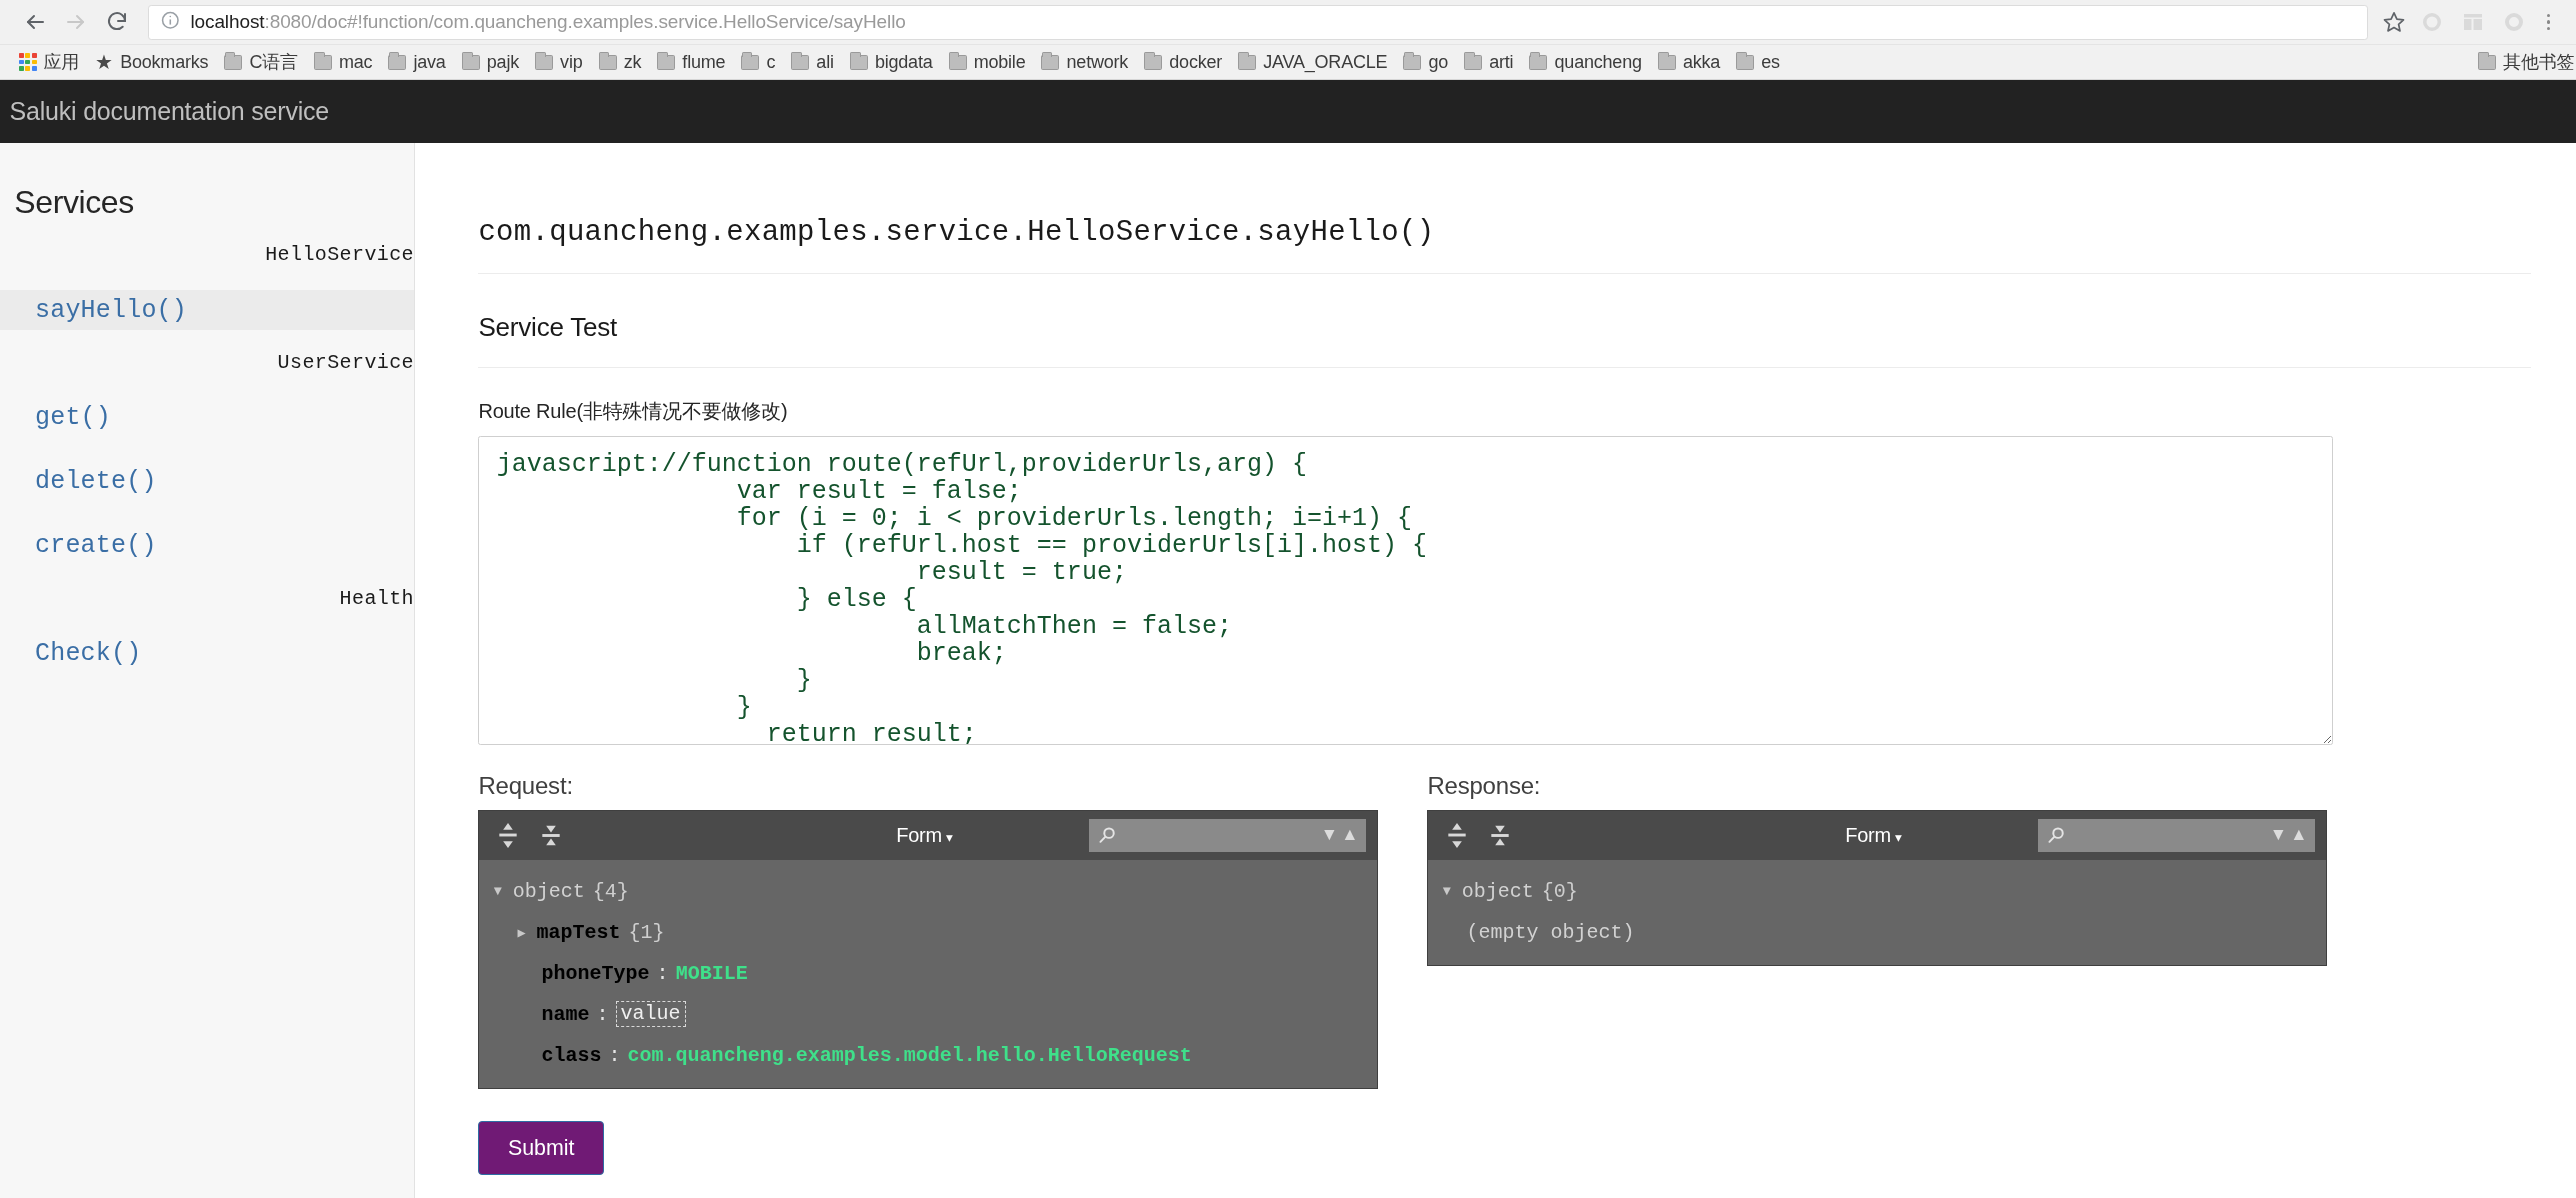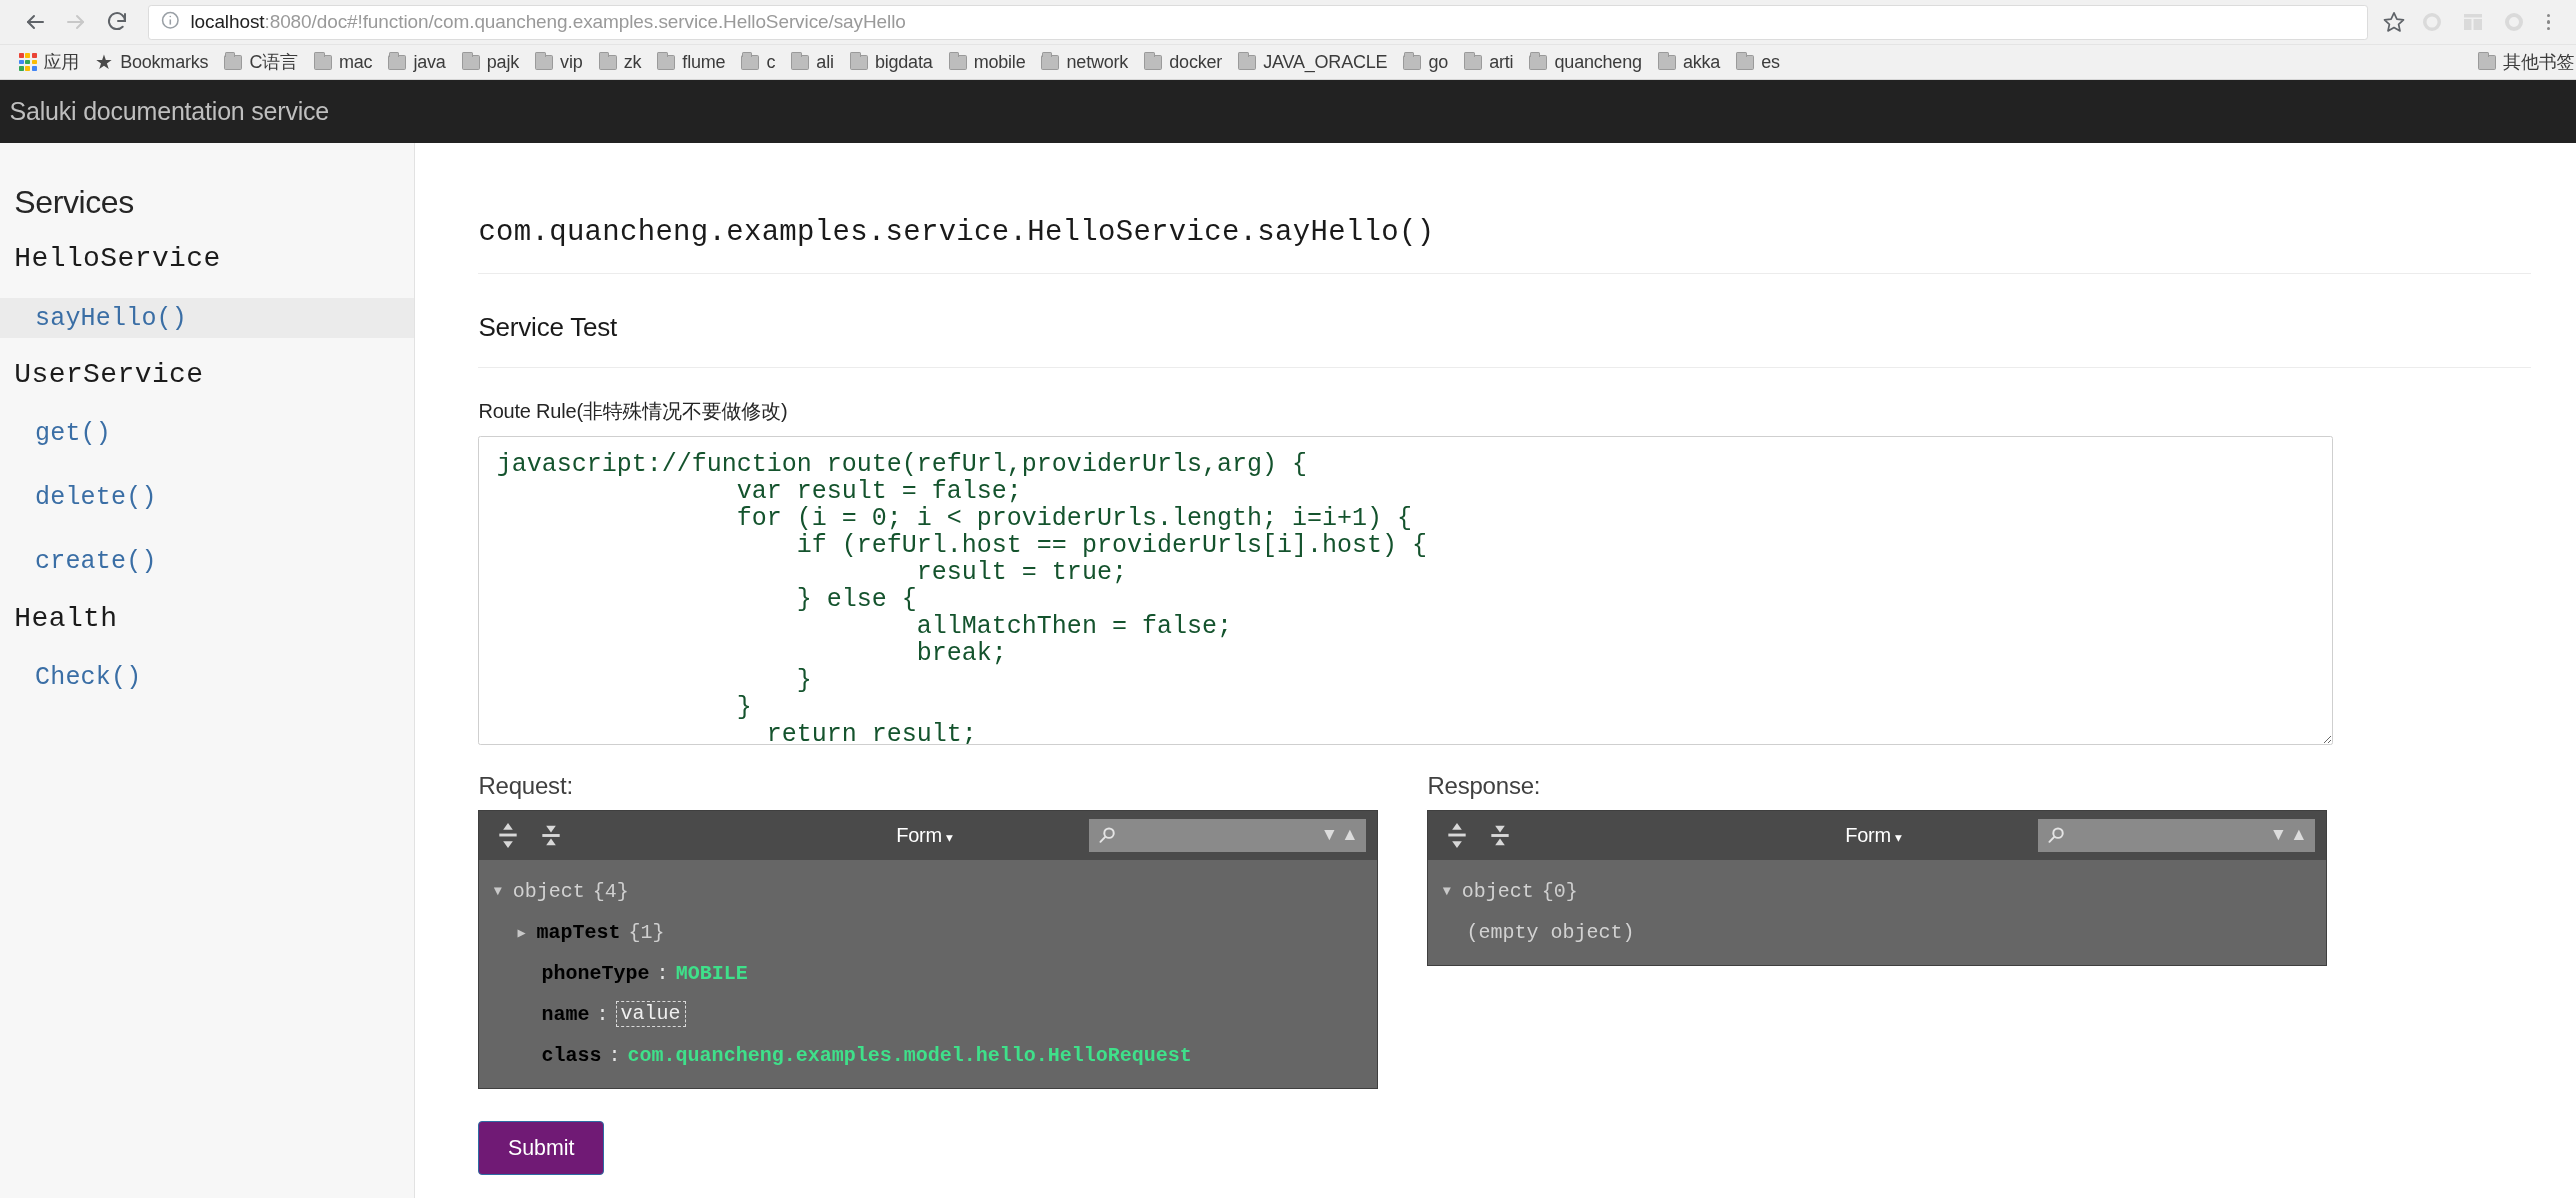--- a/index.html
+++ b/index.html
@@ -138,24 +138,25 @@
   #sidebar h2 {
     margin: 17.4px 0 22px 14.3px;
     font-size: 32px;
     font-weight: 400;
     color: #262626;
     letter-spacing: -0.4px;
   }
   .svc-group { margin-bottom: 11px; }
   .svc-name {
     font-family: "Liberation Mono", monospace;
-    font-size: 28px;
+    font-size: 20px;
     color: #1b1b1b;
     margin: 20.6px 0 8px 14.3px;
     letter-spacing: 0.4px;
+    text-align: right;
   }
   .svc-method {
     font-family: Liberation Mono, monospace;
     font-size: 25px;
     color: #3a6ea5;
     padding: 5.5px 0 5.5px 35px;
     letter-spacing: 0.2px;
     margin-top: 24px;
   }
   .svc-method.active { background: #ebebeb; }

